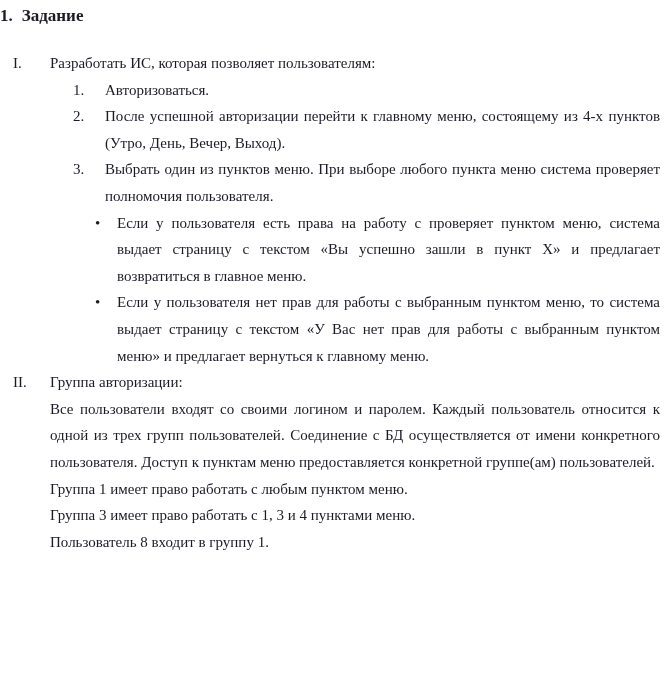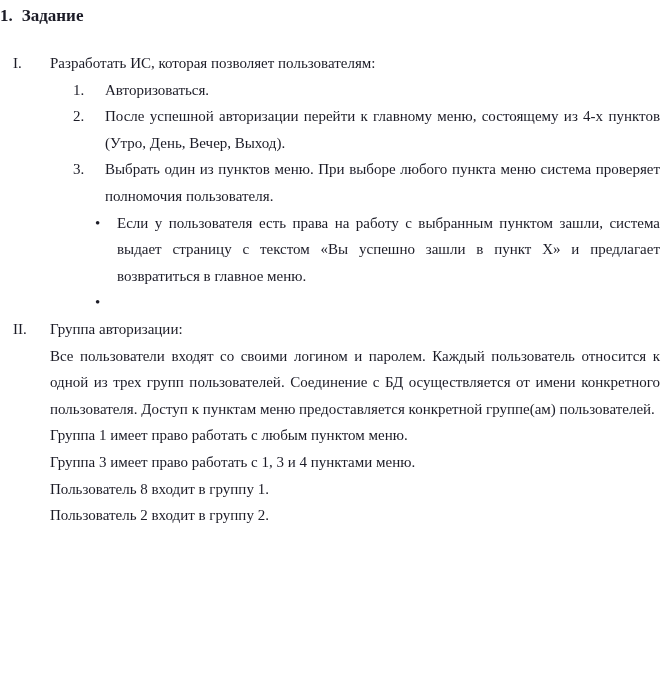--- a/index.html
+++ b/index.html
@@ -99,33 +99,33 @@
         <span class="num-marker">2.</span>
         <span class="num-text">После успешной авторизации перейти к главному меню, состоящему из 4-х пунктов (Утро, День, Вечер, Выход).</span>
       </div>
       <div class="num-item">
         <span class="num-marker">3.</span>
         <span class="num-text">Выбрать один из пунктов меню. При выборе любого пункта меню система проверяет полномочия пользователя.</span>
       </div>
 
       <div class="bullet-item">
         <span class="bullet-marker">•</span>
-        <span class="bullet-text">Если у пользователя есть права на работу с выбранным пунктом зашли, система выдает страницу с текстом «Вы успешно зашли в пункт X» и предлагает возвратиться в главное меню.</span>
+        <span class="bullet-text">Если у пользователя есть права на работу с проверяет пунктом меню, система выдает страницу с текстом «Вы успешно зашли в пункт X» и предлагает возвратиться в главное меню.</span>
       </div>
       <div class="bullet-item">
         <span class="bullet-marker">•</span>
+        <span class="bullet-text">Если у пользователя нет прав для работы с выбранным пунктом меню, то система выдает страницу с текстом «У Вас нет прав для работы с выбранным пунктом меню» и предлагает вернуться к главному меню.</span>
       </div>
     </div>
   </div>
 
   <div class="section">
     <div class="roman">II.</div>
     <div class="content">
       <p class="heading">Группа авторизации:</p>
       <p class="para">Все пользователи входят со своими логином и паролем. Каждый пользователь относится к одной из трех групп пользователей. Соединение с БД осуществляется от имени конкретного пользователя. Доступ к пунктам меню предоставляется конкретной группе(ам) пользователей.</p>
       <p class="para">Группа 1 имеет право работать с любым пунктом меню.</p>
       <p class="para">Группа 3 имеет право работать с 1, 3 и 4 пунктами меню.</p>
       <p class="para">Пользователь 8 входит в группу 1.</p>
-      <p class="para">Пользователь 2 входит в группу 2.</p>
     </div>
   </div>
 
 </div>
 
 </body></html>

